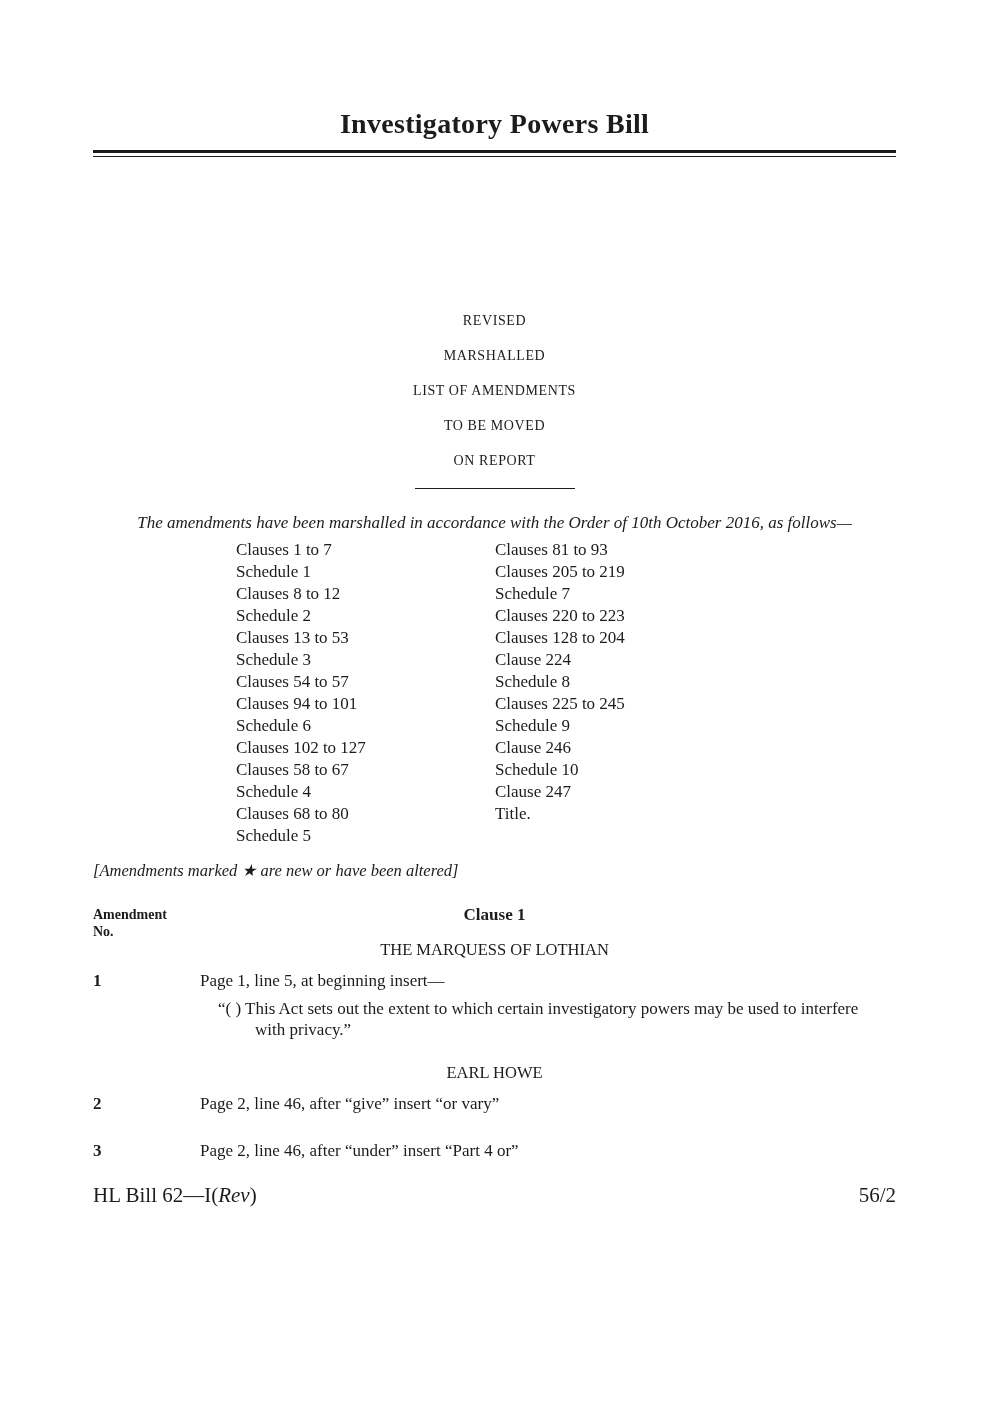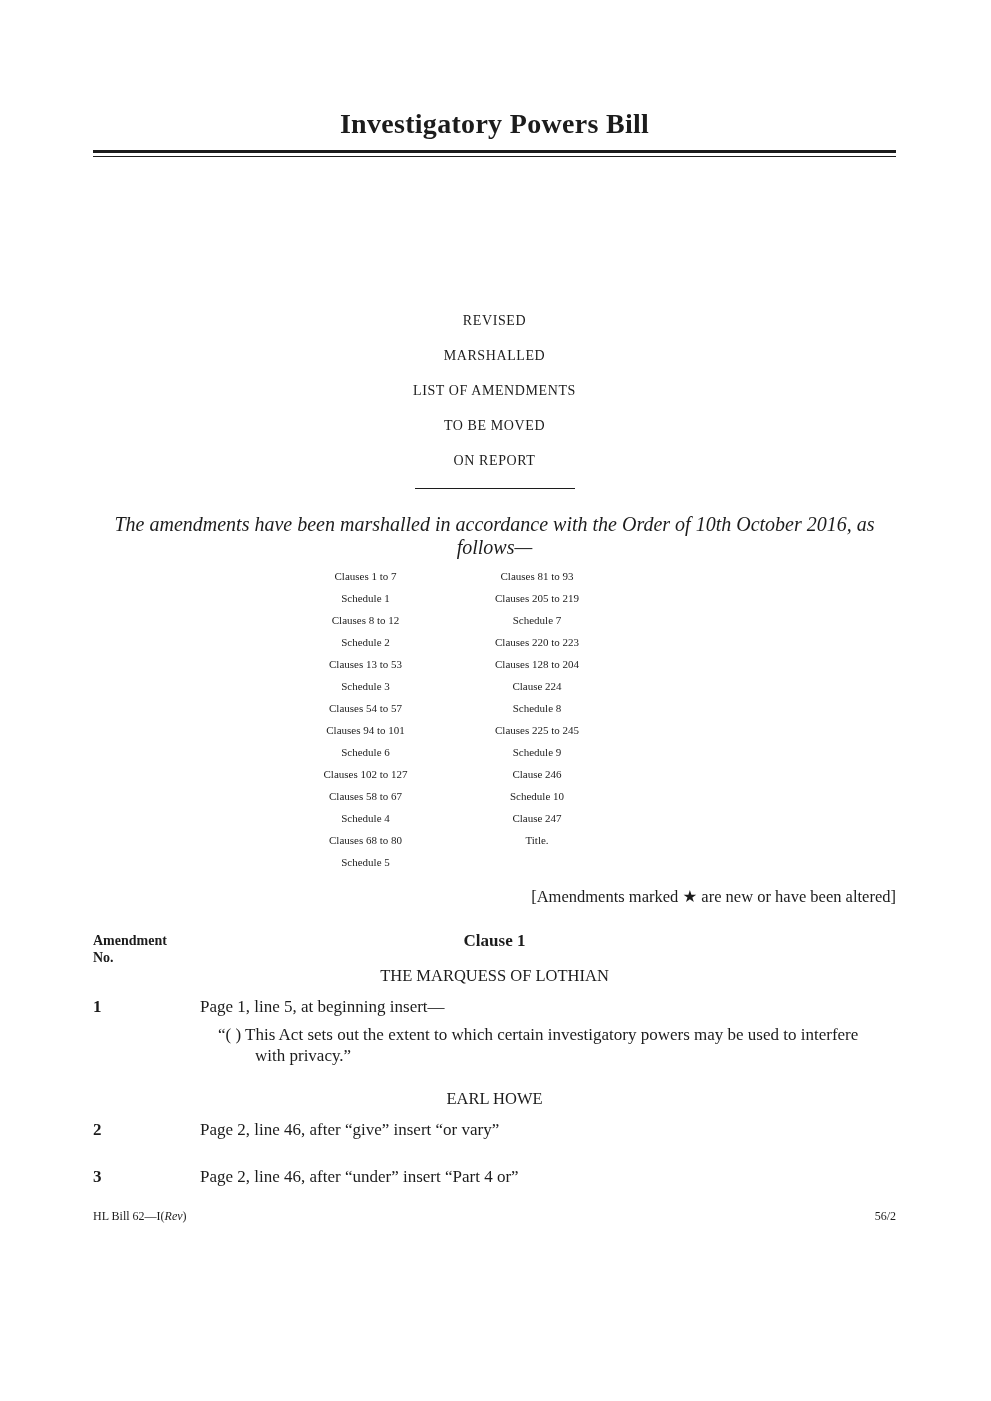--- a/index.html
+++ b/index.html
@@ -40,37 +40,37 @@
   .short-rule {
     width: 160px;
     height: 1px;
     background: #1c1c1c;
     margin: 12px auto 0 auto;
   }
 
   .marshal-note {
     margin: 24px 0 0 0;
     font-style: italic;
-    font-size: 20px;
+    font-size: 17px;
     text-align: center;
   }
 
   .order-cols {
     display: flex;
     margin: 6px 0 0 143px;
-    font-size: 11px;
+    font-size: 17px;
     line-height: 22px;
-    text-align: center;
   }
   .order-col { list-style: none; margin: 0; padding: 0; }
   .order-col.left { width: 259px; }
 
   .star-note {
     margin: 14px 0 0 0;
-    text-align: right;
+    text-align: left;
+    font-style: italic;
     font-size: 16.5px;
   }
 
   .clause-row { position: relative; margin-top: 24px; font-family: Liberation Serif, serif; }
   .clause-row.second { margin-top: 26px; }
   .amendment-no-label {
     position: absolute;
     left: 0;
     top: 2px;
     font-weight: bold;
@@ -104,21 +104,21 @@
     margin-top: 7px;
     padding-left: 55px;
     text-indent: -37px;
     padding-right: 10px;
   }
 
   .footer {
     display: flex;
     justify-content: space-between;
     margin-top: 22px;
-    font-size: 12px;
+    font-size: 21px;
     gap: 15px;
   }
 </style>
 </head>
 <body>
 
 <div class="page">
 
   <h1 class="title">Investigatory Powers Bill</h1>
   <div class="double-rule">

